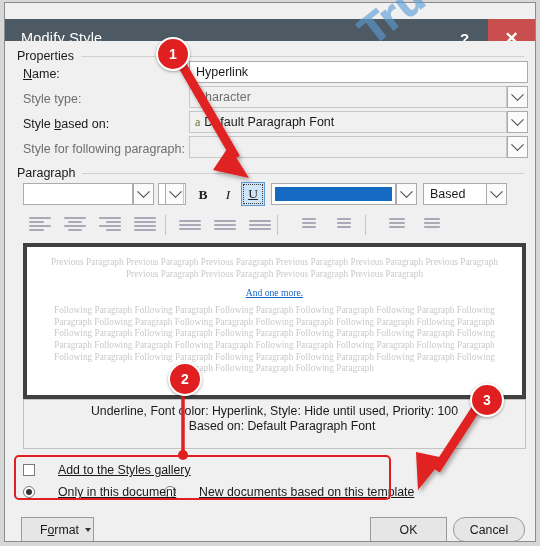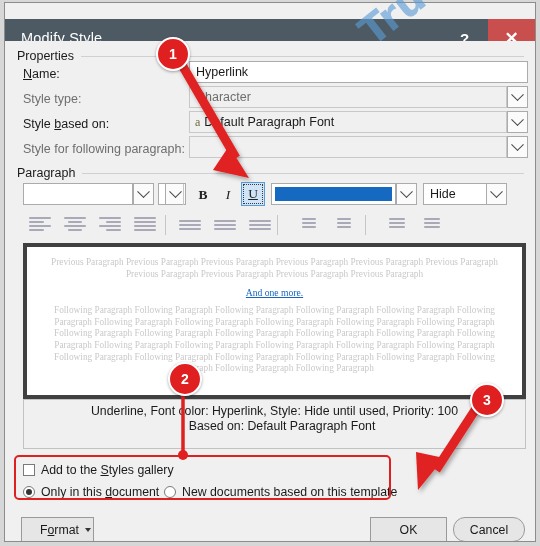--- a/index.html
+++ b/index.html
@@ -110,21 +110,21 @@
   
   .chk-box{
     width:12px;height:12px;box-sizing:border-box;border:1px solid #7a7a7a;background:#fff;
     display:inline-block;
   }
   .radio-o{
     width:12px;height:12px;box-sizing:border-box;border:1px solid #7a7a7a;background:#fff;
     border-radius:50%;display:flex;align-items:center;justify-content:center;
   }
   .radio-o.on i{width:6px;height:6px;border-radius:50%;background:#333;display:block;}
-  .opt-row{position:absolute;display:flex;align-items:center;gap:6px;font-size:12.3px;color:#1a1a1a;}
+  .opt-row{position:absolute;display:flex;align-items:center;gap:23px;font-size:12.3px;color:#1a1a1a;text-decoration:underline;}
   
   .btn{
     position:absolute;box-sizing:border-box;height:25px;
     background:#e6e6e6;border:1px solid #9a9a9a;
     font-size:12.3px;color:#1a1a1a;
     display:flex;align-items:center;justify-content:center;
   }
   .btn.fmt{justify-content:flex-start;padding-left:18px;gap:6px;}
   .caret-dn{width:0;height:0;border-left:3.5px solid transparent;border-right:3.5px solid transparent;border-top:4px solid #333;}
   
@@ -230,21 +230,21 @@
     <div class="fmt-btn und" style="left:236px;top:141px;">U</div>
 
     <div class="colorswatch" style="left:266px;top:142px;width:125px;">
       <i></i>
     </div>
     <div class="combo-arrow" style="left:391px;top:142px;">
       <i class="chev"></i>
     </div>
 
     <div class="field" style="left:418px;top:142px;width:84px;">
-      <span>Hide</span>
+      <span>Based</span>
     </div>
     <div class="combo-arrow" style="left:481px;top:142px;">
       <i class="chev"></i>
     </div>
 
     <div class="align-ic" style="left:24px;top:176px;">
       <span style="width:100%"></span>
         <span style="width:68%"></span>
         <span style="width:100%"></span>
         <span style="width:68%"></span>

